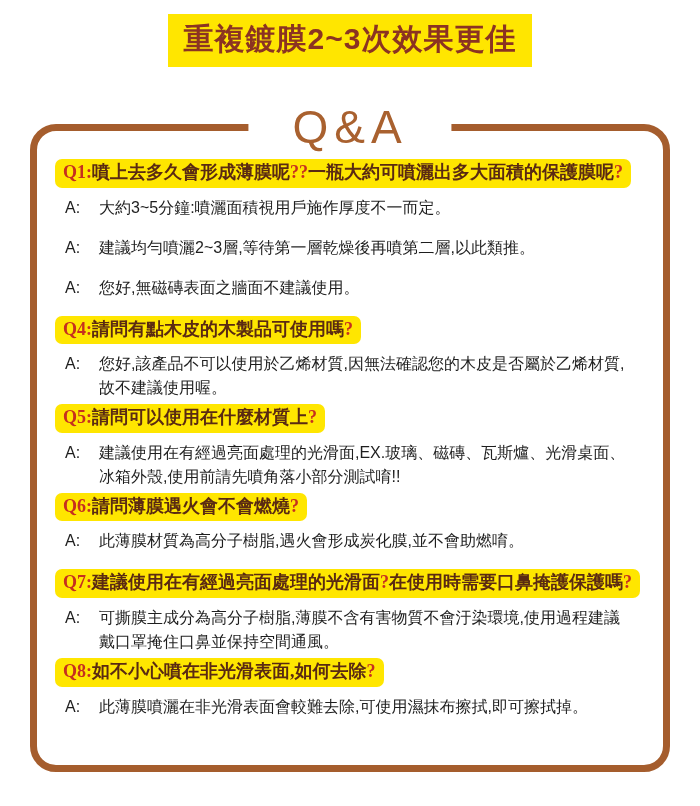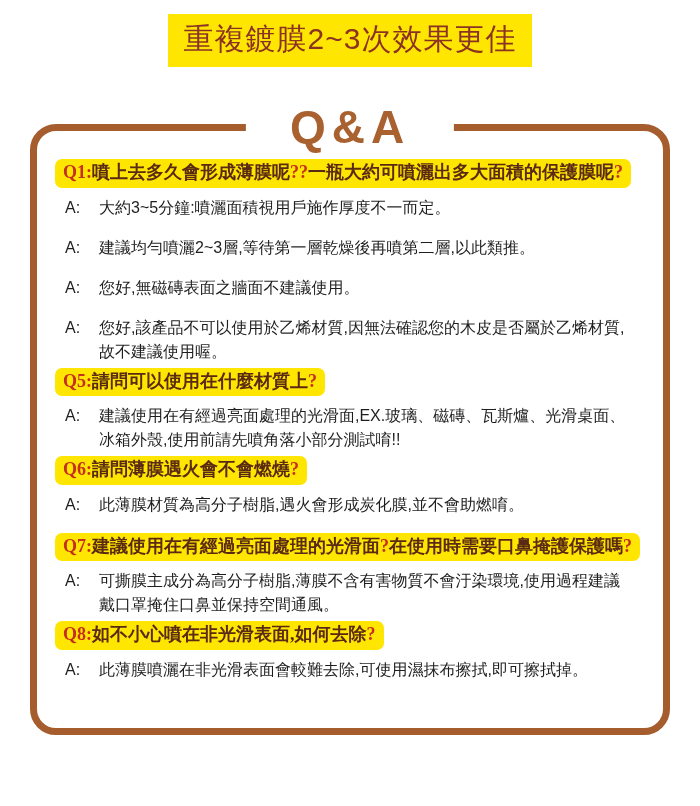--- a/index.html
+++ b/index.html
@@ -20,42 +20,42 @@
     --q-dark: #5A2A12;
     --q-red: #C62F1F;
     --answer-color: #1E1E1E;
   }
   .banner {
     width: fit-content;
     margin: 14px auto 0;
     background: var(--banner-bg);
     color: var(--banner-text);
     font-size: 30px;
-    font-weight: normal;
+    font-weight: bold;
     padding: 5px 16px 7px;
     letter-spacing: 1px;
     font-family: "Liberation Sans", "DejaVu Sans", sans-serif;
   }
   .qa-box {
     position: relative;
     margin: 57px 30px 0;
     border: 7px solid var(--border-color);
     border-radius: 26px;
     padding: 28px 16px 30px;
     box-sizing: border-box;
   }
   .qa-title {
     position: absolute;
     top: 0;
     left: 50%;
     transform: translate(-50%, -58%);
     background: #ffffff;
     padding: 0 44px;
     font-size: 46px;
-    font-weight: 700;
+    font-weight: 400;
     color: var(--title-color);
     letter-spacing: 6px;
     line-height: 1;
     font-family: "Liberation Sans", "DejaVu Sans", sans-serif;
   }
   .qa-item { margin-bottom: 16px; }
   .qa-item.two-line { margin-bottom: 4px; }
   .qa-item:last-child { margin-bottom: 16px; }
   .q-line {
     display: inline-block;
@@ -115,20 +115,23 @@
   </div>
 
   <div class="qa-item">
     <div class="a-line">
       <span class="a-label">A:</span>
       <span class="a-text">您好,無磁磚表面之牆面不建議使用。</span>
     </div>
   </div>
 
   <div class="qa-item two-line">
+    <div class="q-line">
+      <span class="q-label">Q4:</span><span class="q-segments"><span class="tone-dark">請問有點木皮的木製品可使用嗎</span><span class="tone-red">?</span></span>
+    </div>
     <div class="a-line">
       <span class="a-label">A:</span>
       <span class="a-text">您好,該產品不可以使用於乙烯材質,因無法確認您的木皮是否屬於乙烯材質,
 故不建議使用喔。</span>
     </div>
   </div>
 
   <div class="qa-item two-line">
     <div class="q-line">
       <span class="q-label">Q5:</span><span class="q-segments"><span class="tone-dark">請問可以使用在什麼材質上</span><span class="tone-red">?</span></span>

